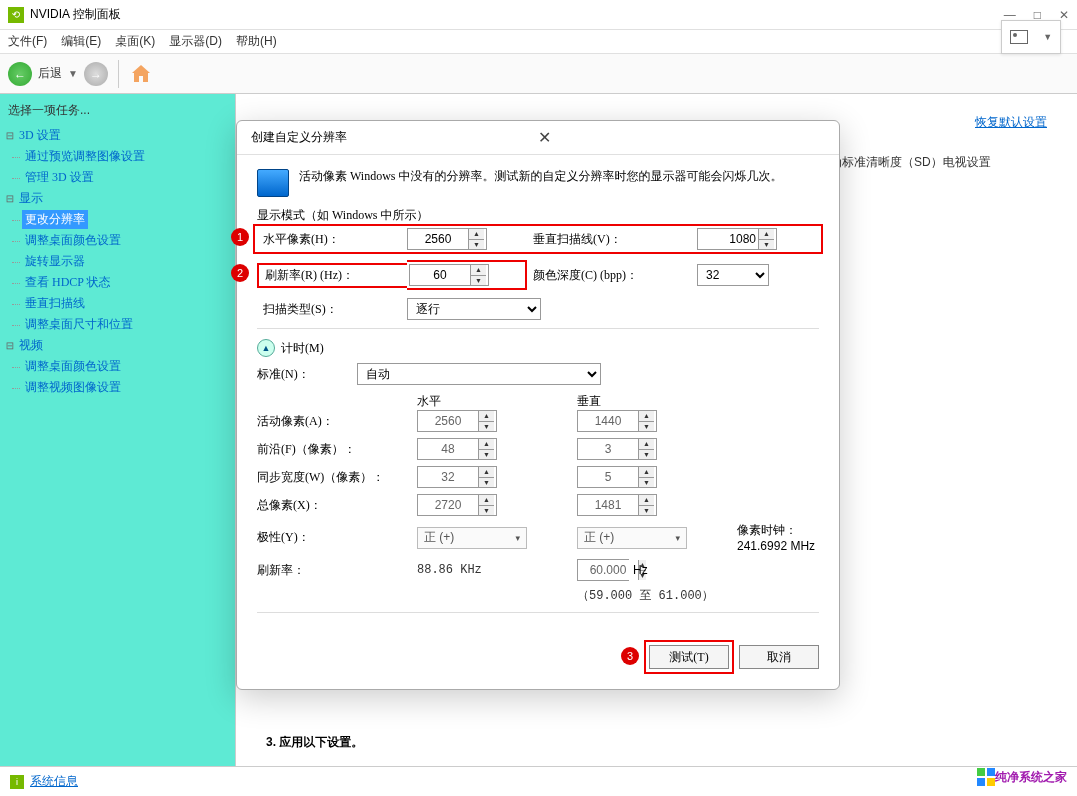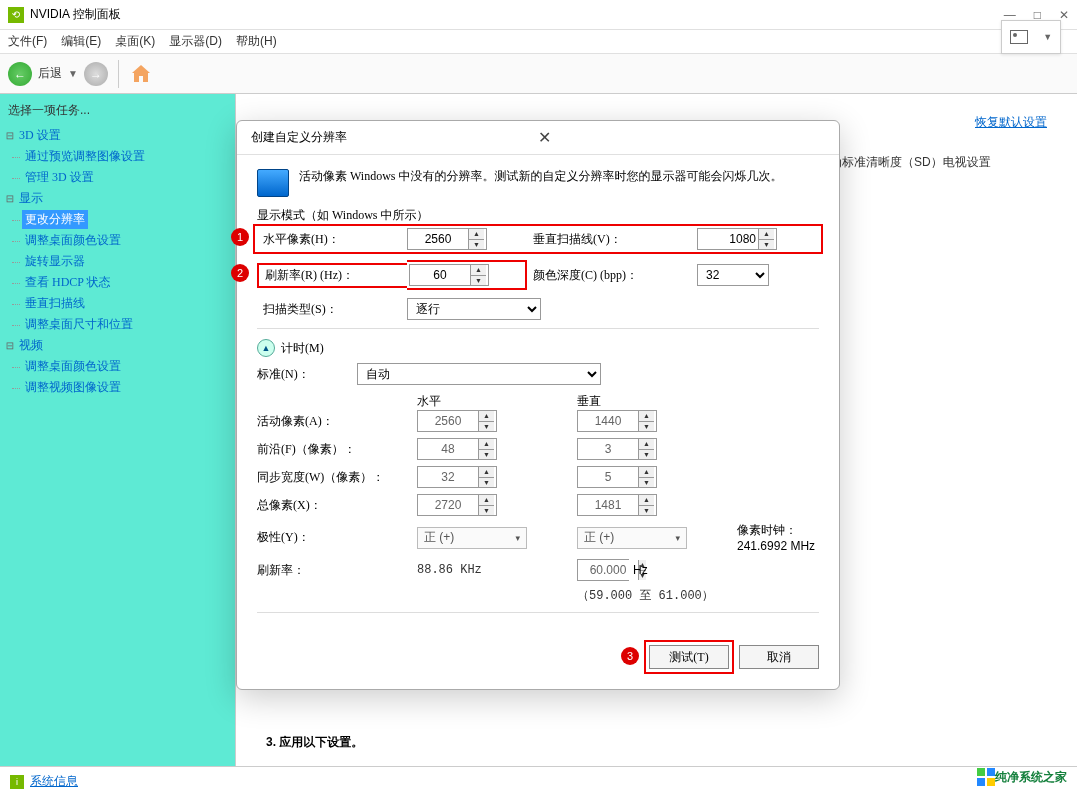--- a/index.html
+++ b/index.html
@@ -79,21 +79,21 @@
     .ro-combo { height: 22px; border: 1px solid #bbb; background: #fafafa; display: flex; align-items: center; padding: 0 6px; width: 110px; justify-content: space-between; color:#555; }
     .ro-combo::after { content: "▾"; font-size: 9px; }
     
     .static-val { color: #333; font-family: Liberation Mono, monospace; }
     .pixclock-box { font-family: "SimSun", serif; }
     
     .btn-row { display: flex; justify-content: flex-end; gap: 10px; padding: 12px 20px 0; }
     .btn { width: 80px; height: 24px; border: 1px solid #888; background: #f5f5f5; display: flex; align-items: center; justify-content: center; font-family: "SimSun", serif; }
     .btn.primary-hl { outline: 2px solid #e00; outline-offset: 3px; }
     
-    .watermark { position: absolute; right: 10px; bottom: 10px; display: flex; align-items: center; gap: 0; font-weight: bold; font-size: 14px; color: #15803d; z-index:50; }
+    .watermark { position: absolute; right: 10px; bottom: 10px; display: flex; align-items: center; gap: 0; font-weight: bold; font-size: 14px; color: #a21caf; z-index:50; }
     .wm-icon { display:grid; grid-template-columns:8px 8px; grid-template-rows:8px 8px; gap:2px; }
     .wm-icon div:nth-child(1){background:#4c4;} .wm-icon div:nth-child(2){background:#28f;} .wm-icon div:nth-child(3){background:#28f;} .wm-icon div:nth-child(4){background:#fc0;}
     
     .floating-tool { position:absolute; right:16px; top:20px; width:60px; height:34px; border:1px solid #ccc; background:#fff; display:flex; align-items:center; justify-content:space-around; z-index:300; box-shadow:0 1px 3px rgba(0,0,0,0.1); }
     .floating-tool .img-ico { width:18px; height:14px; border:1.5px solid #666; position:relative; }
     .floating-tool .img-ico::after { content:""; position:absolute; left:2px; top:2px; width:4px; height:4px; border-radius:50%; background:#666; }
     hr.section { border:none; border-top:1px solid #ddd; margin:8px 0; }
   </style>
 </head>
 <body>

